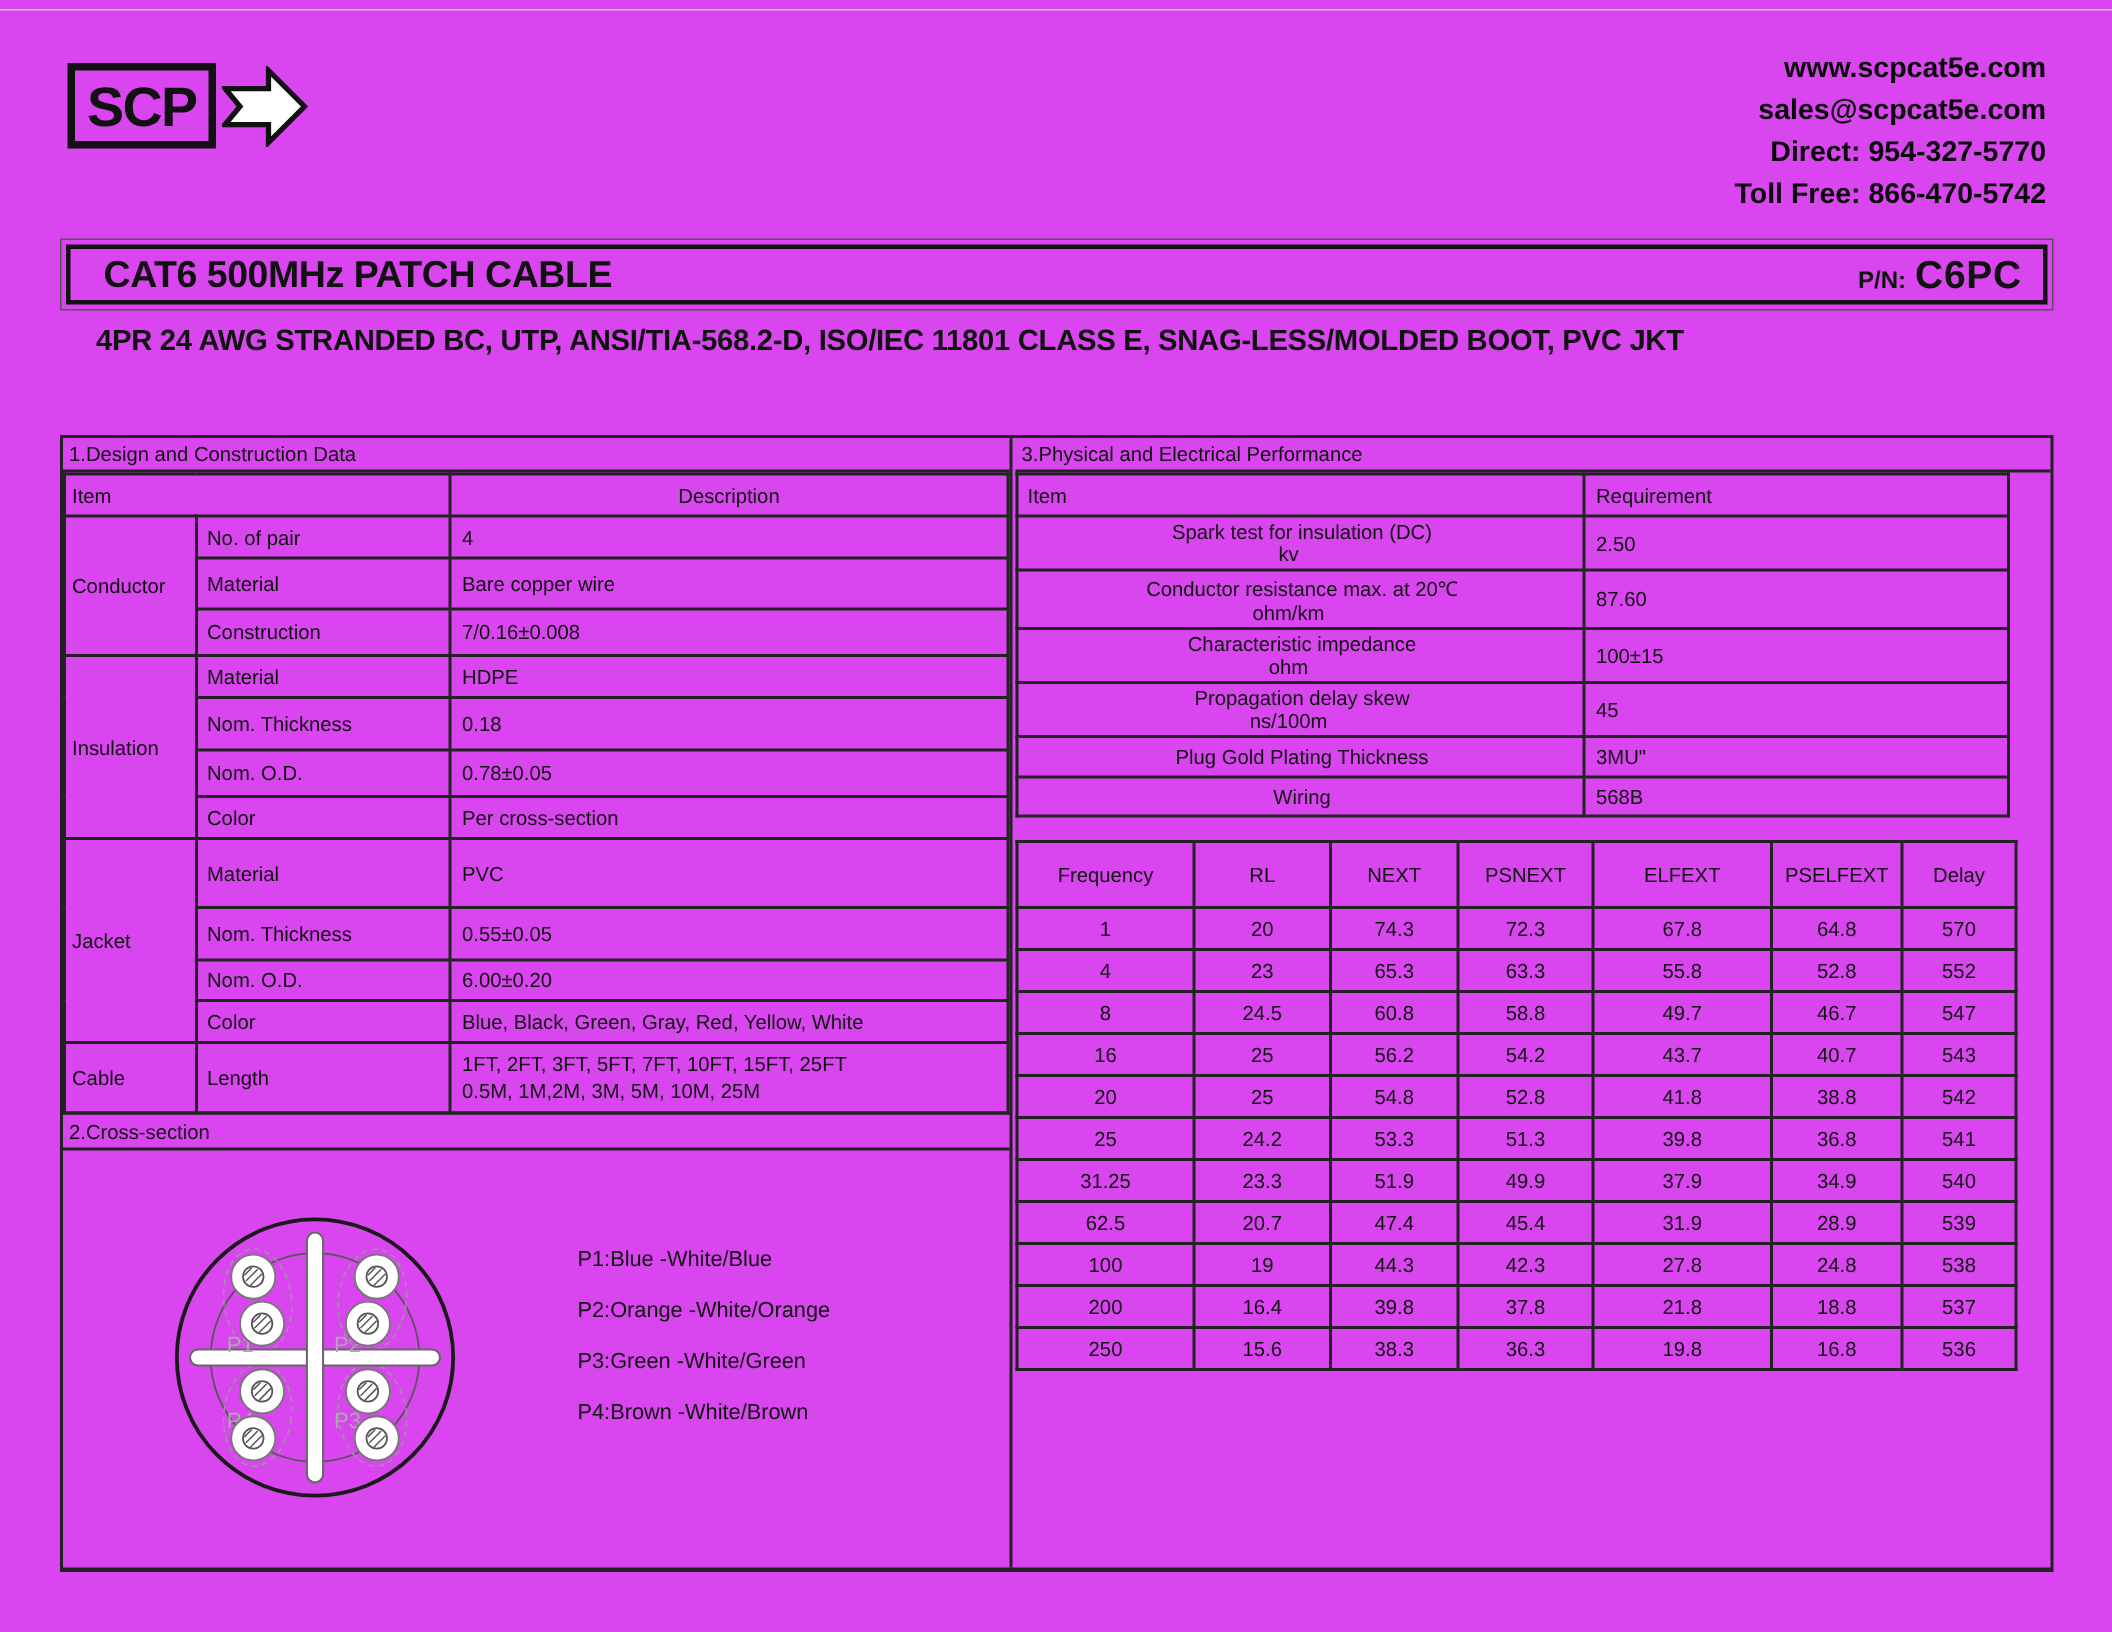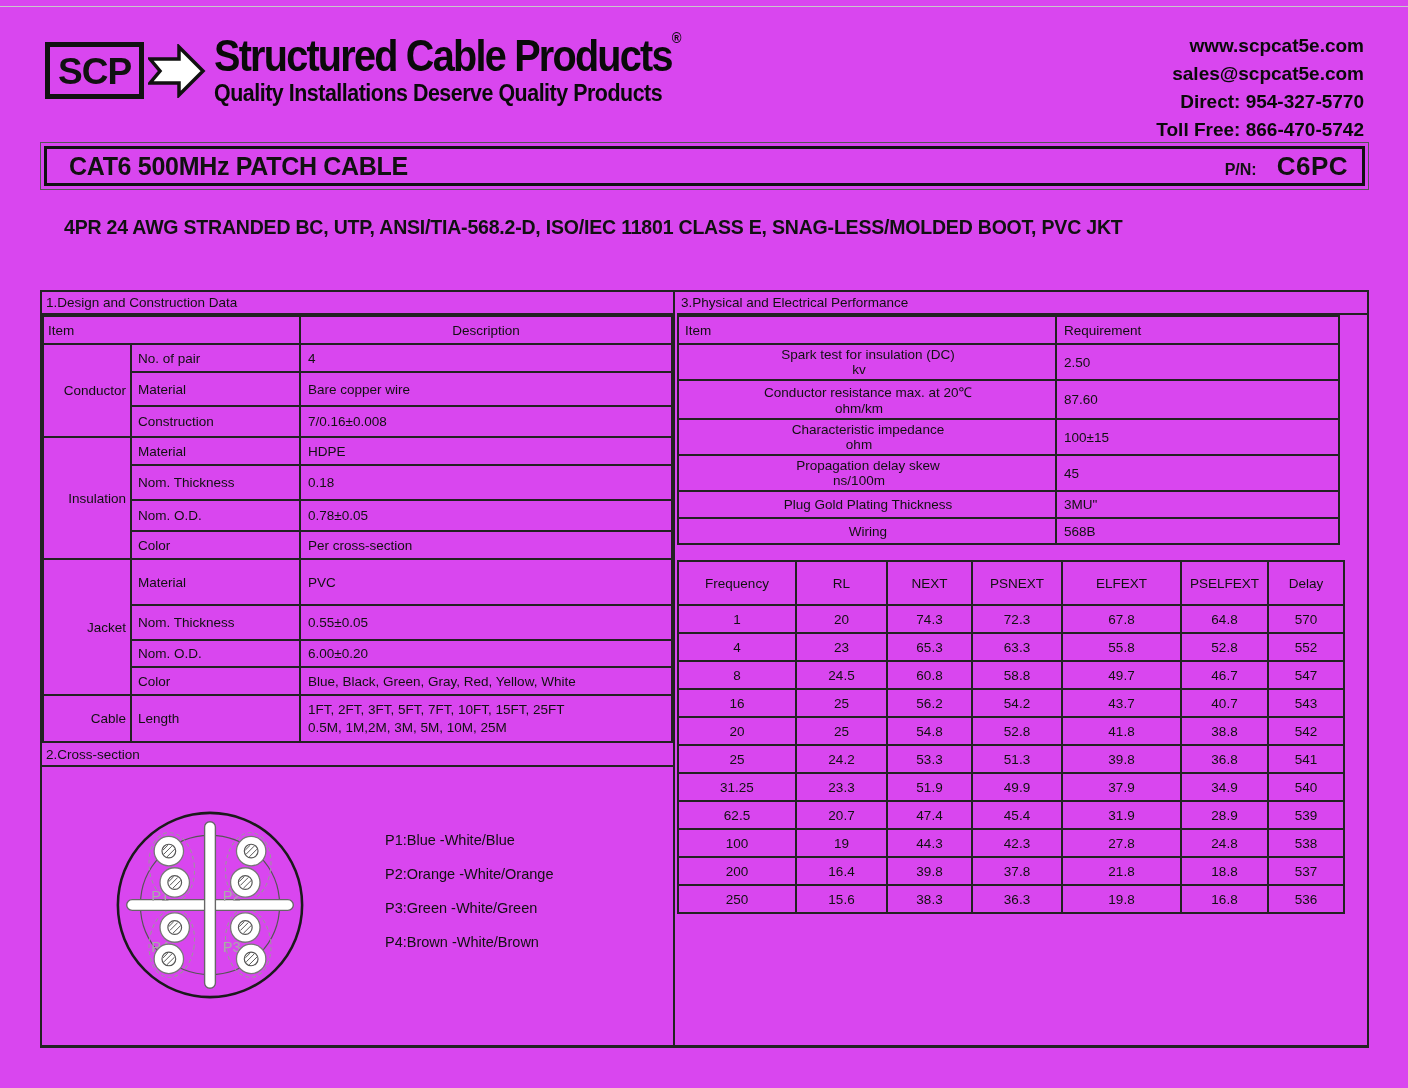--- a/index.html
+++ b/index.html
@@ -18,46 +18,46 @@
   .logo-arrow { margin:14px 2px 0 4px; }
   .logo-text { margin-left:6px; }
   .logo-name { font-size:45px; font-weight:bold; letter-spacing:-2px; line-height:1.05;
                transform:scaleX(0.88); transform-origin:left center; white-space:nowrap; color:#0a0a0a; }
   .logo-name sup { font-size:15px; vertical-align:28px; letter-spacing:0; }
   .logo-tagline { font-size:23px; font-weight:bold; letter-spacing:-0.5px; margin-top:1px;
                   transform:scaleX(0.93); transform-origin:left center; white-space:nowrap; color:#0a0a0a; }
   .contact { text-align:right; font-size:19px; font-weight:bold; line-height:28px; margin-top:2px; color:#0a0a0a; }
 
   
-  .title-box { position:absolute; left:40px; top:142px; width:1329px; height:48px;
+  .title-box { position:absolute; left:40px; top:159px; width:1329px; height:48px;
                border:1px solid #555; padding:3px; }
   .title-box-inner { border:3px solid #111; height:100%; display:flex; align-items:center;
                      justify-content:space-between; padding:0 14px 0 22px; }
   .doc-title { font-size:25px; font-weight:bold; letter-spacing:-0.3px; }
-  .pn { display:flex; align-items:baseline; gap:20px; }
+  .pn { display:flex; align-items:baseline; gap:6px; }
   .pn-label { font-size:16px; font-weight:bold; }
   .pn-value { font-size:26px; font-weight:bold; letter-spacing:0.5px; }
   .subtitle { position:absolute; left:64px; top:216px; font-size:19.5px; font-weight:bold; letter-spacing:-0.2px; }
 
   
   .main-box { position:absolute; left:40px; top:290px; width:1329px; height:758px;
               border:2px solid #222; border-bottom-width:3px; }
   .left-col  { position:absolute; left:0; top:0; width:633px; height:100%; border-right:2px solid #222; }
   .right-col { position:absolute; left:635px; top:0; right:0; height:100%; }
 
   .section-header { height:23px; border-bottom:2px solid #222; font-size:13.5px;
                     display:flex; align-items:center; padding-left:4px; }
 
   table { border-collapse:collapse; table-layout:fixed; }
   td, th { border:2px solid #222; font-size:13.5px; font-weight:normal; padding:2px 4px;
            overflow:hidden; color:#111; }
 
   
   .design-table { width:100%; }
-  .design-table td.group { text-align:right; }
+  .design-table td.group { text-align:left; }
   .design-table td.item  { padding-left:6px; }
   .design-table td.desc  { padding-left:7px; }
   .design-table tr.hdr td { text-align:left; }
   .design-table tr.hdr td.c { text-align:center; }
   .two-line { line-height:18px; }
 
   
   .cross-header { position:absolute; left:0; top:449px; width:100%; height:26px; border-top:2px solid #222;
                   border-bottom:2px solid #222; font-size:13.5px; display:flex; align-items:center; padding-left:4px; }
   .cross-svg { position:absolute; left:70px; top:515px; }
@@ -86,26 +86,20 @@
 
 <div class="page">
   <div class="page-topline"></div>
 
   <div class="logo-row">
     <div class="logo">
       <div class="scp-box">SCP</div>
       <svg class="logo-arrow" width="58" height="54" viewBox="0 0 58 54">
         <path d="M2,15 L31,15 L31,3 L55,27 L31,51 L31,39 L2,39 L12,27 Z" fill="#ffffff" stroke="#111" stroke-width="3.5" stroke-linejoin="miter"></path>
       </svg>
-      <div class="logo-text">
-        <div class="logo-name">
-          <span>Structured Cable Products</span><sup>®</sup>
-        </div>
-        <div class="logo-tagline">Quality Installations Deserve Quality Products</div>
-      </div>
     </div>
     <div class="contact">
       <div>www.scpcat5e.com</div>
       <div>sales@scpcat5e.com</div>
       <div>Direct: 954-327-5770</div>
       <div>Toll Free: 866-470-5742</div>
     </div>
   </div>
 
   <div class="title-box">

